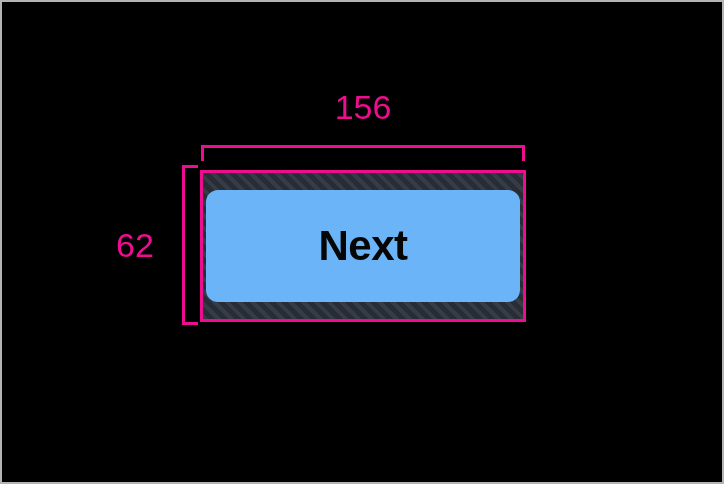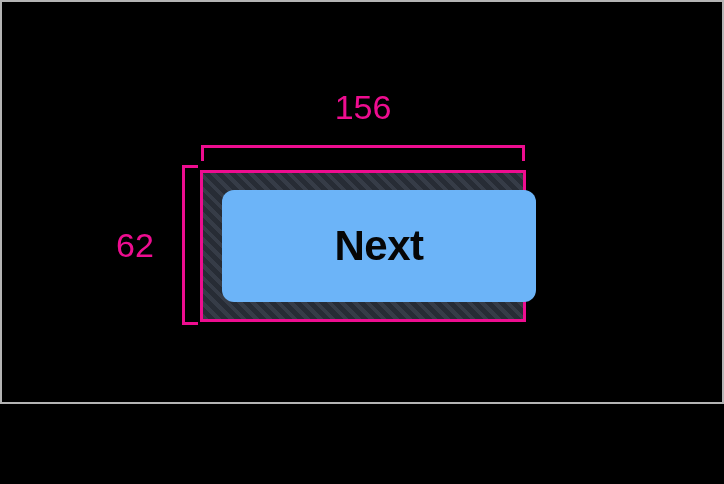--- a/index.html
+++ b/index.html
@@ -12,21 +12,21 @@
     width: 724px;
     height: 484px;
     overflow: hidden;
     font-family: "Liberation Sans", sans-serif;
   }
 
   
   #canvas {
     position: relative;
     width: 724px;
-    height: 404px;
+    height: 484px;
     background: #000000;
     box-sizing: border-box;
     border: 2px solid #b4b4b4;
   }
 
   
   #element-bounds {
     position: absolute;
     left: 198px;
     top: 168px;
@@ -58,21 +58,20 @@
     position: absolute;
     left: 3px;
     top: 17px;
     width: 314px;
     height: 112px;
     background: #6cb4f8;
     border-radius: 12px;
     display: flex;
     align-items: center;
     justify-content: center;
-    margin-left: 16px;
   }
   #element-label {
     color: #060606;
     font-family: "Liberation Sans", sans-serif;
     font-size: 42px;
     font-weight: bold;
     letter-spacing: -0.5px;
     line-height: 1;
     user-select: none;
   }

